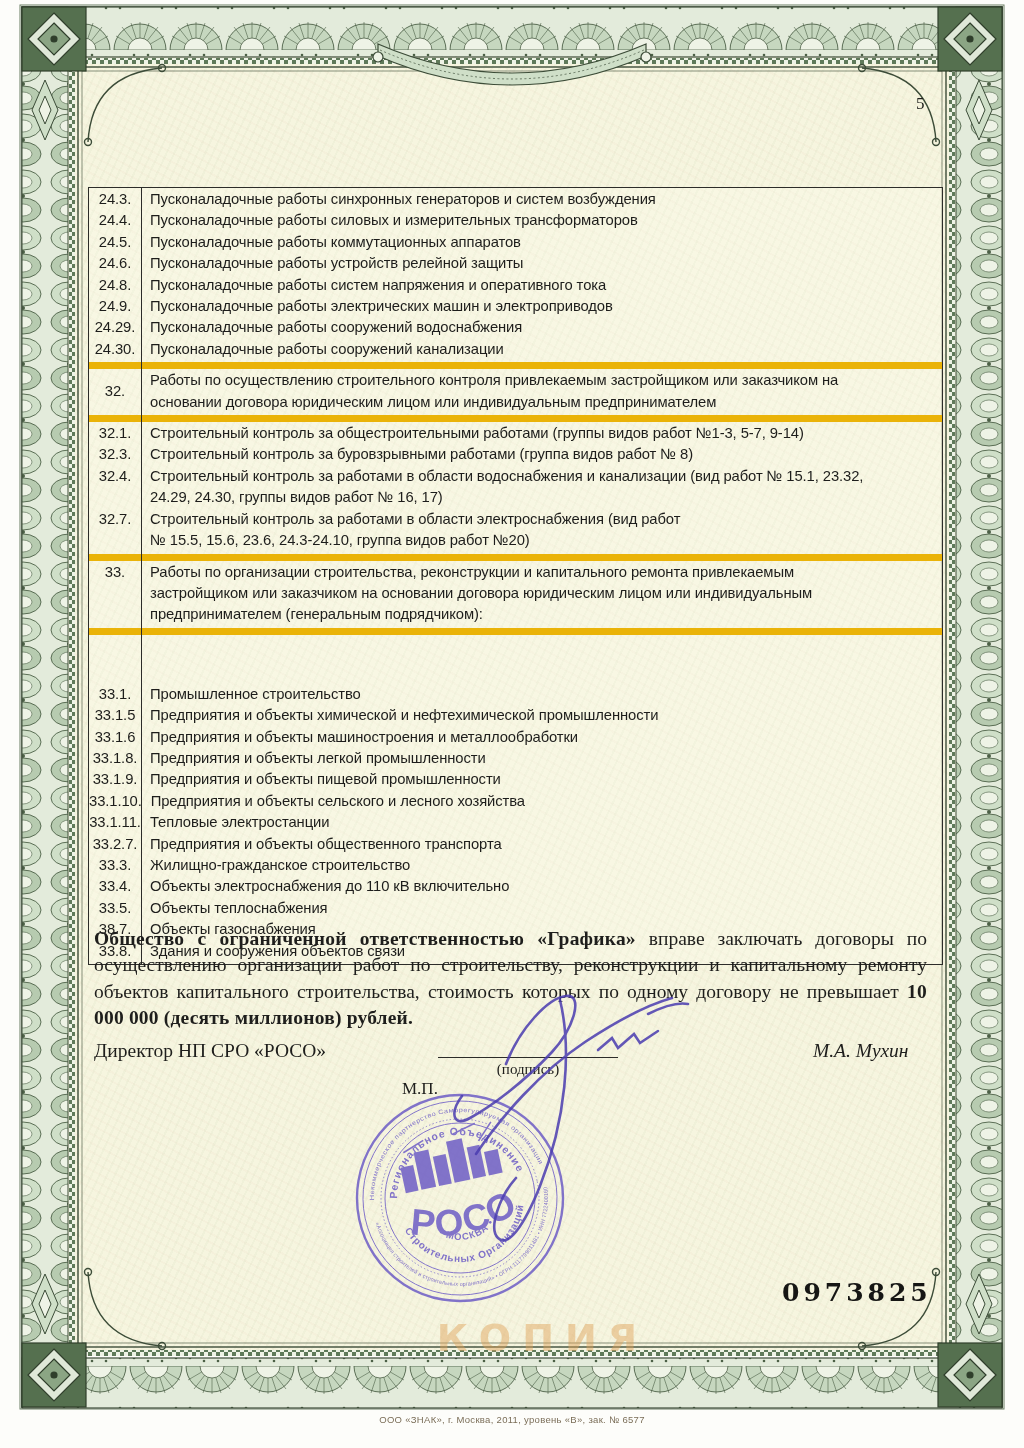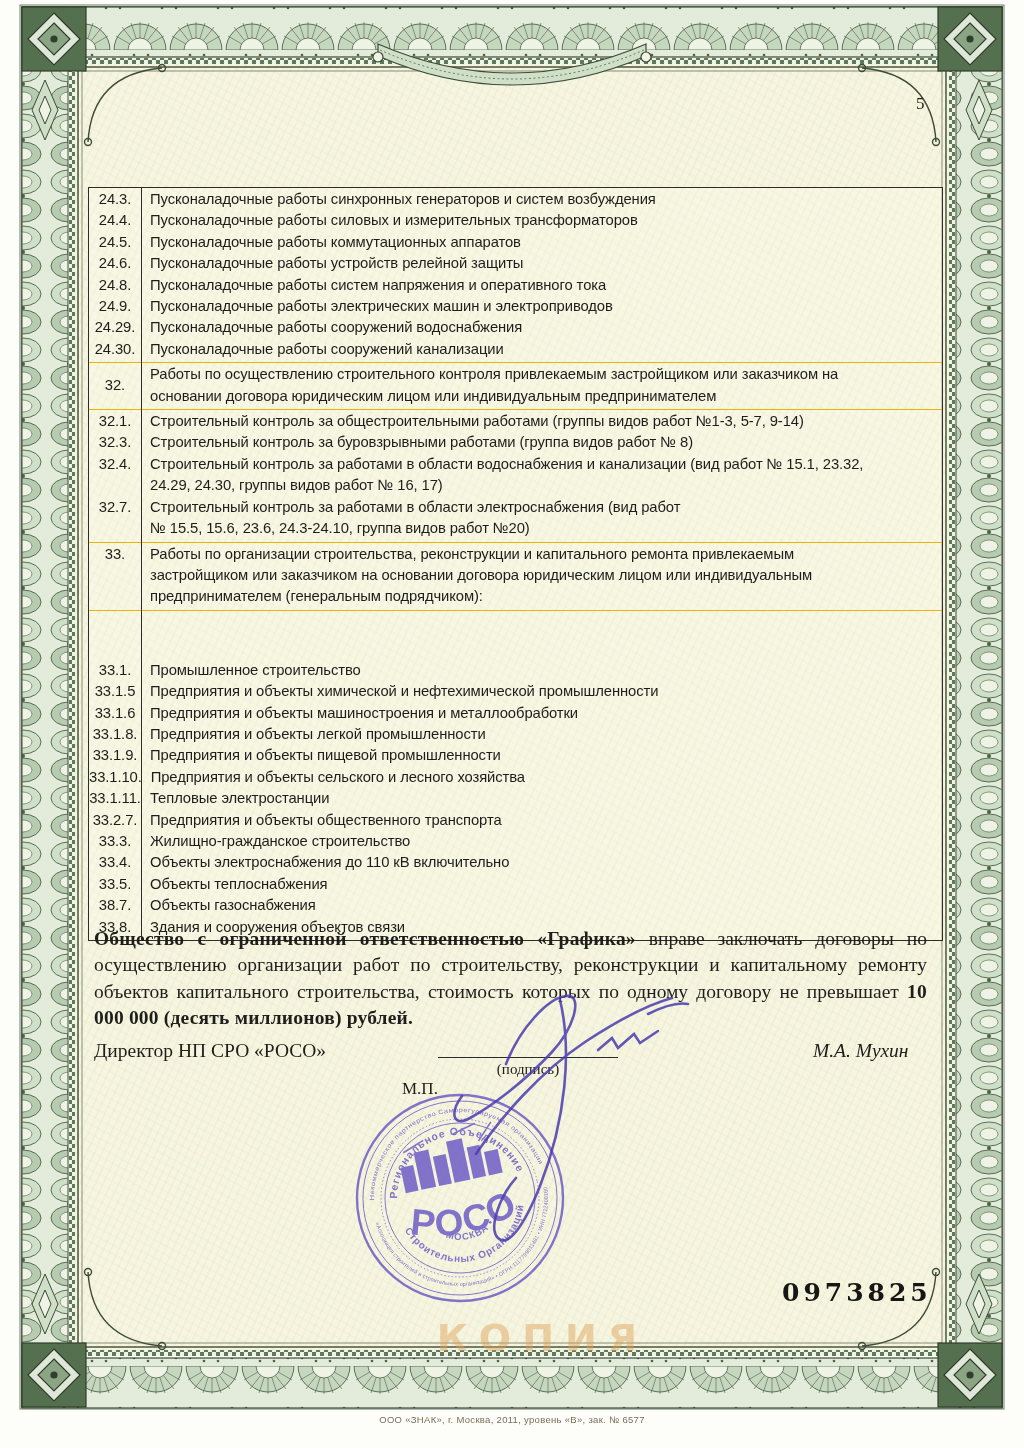--- a/index.html
+++ b/index.html
@@ -15,21 +15,21 @@
   .content{position:absolute;left:0;top:0;width:1024px;height:1448px;z-index:3;}
 
   .page-num{position:absolute;left:916px;top:94px;font-size:17px;letter-spacing:1px;}
 
   
   .works-table{position:absolute;left:88px;top:187px;width:853px;
                border:1.6px solid #2c2c29;background:rgba(253,253,243,.22);
                font-family:"Liberation Sans", sans-serif;font-size:14.8px;line-height:21.4px;
                letter-spacing:-0.1px;color:#1d1d1b;}
   .works-table::before{content:"";position:absolute;left:52px;top:0;bottom:0;width:1px;background:#2c2c29;}
-  .tsection{border-bottom:1px solid #eab308;padding:1px 0 2px 0;}
+  .tsection{border-bottom:7px solid #eab308;padding:1px 0 2px 0;}
   .tsection:last-child{border-bottom:none;margin-top:48px;}
   .trow{display:flex;align-items:flex-start;}
   .trow.vcenter{align-items:center;}
   .tnum{flex:0 0 52px;text-align:center;}
   .ttext{flex:1;padding:0 24px 0 9px;white-space:pre-line;}
 
   
   .rights{position:absolute;left:94px;top:906px;width:833px;font-size:19.5px;line-height:26.5px;
           text-align:justify;}
   .rights b{letter-spacing:.2px;}

